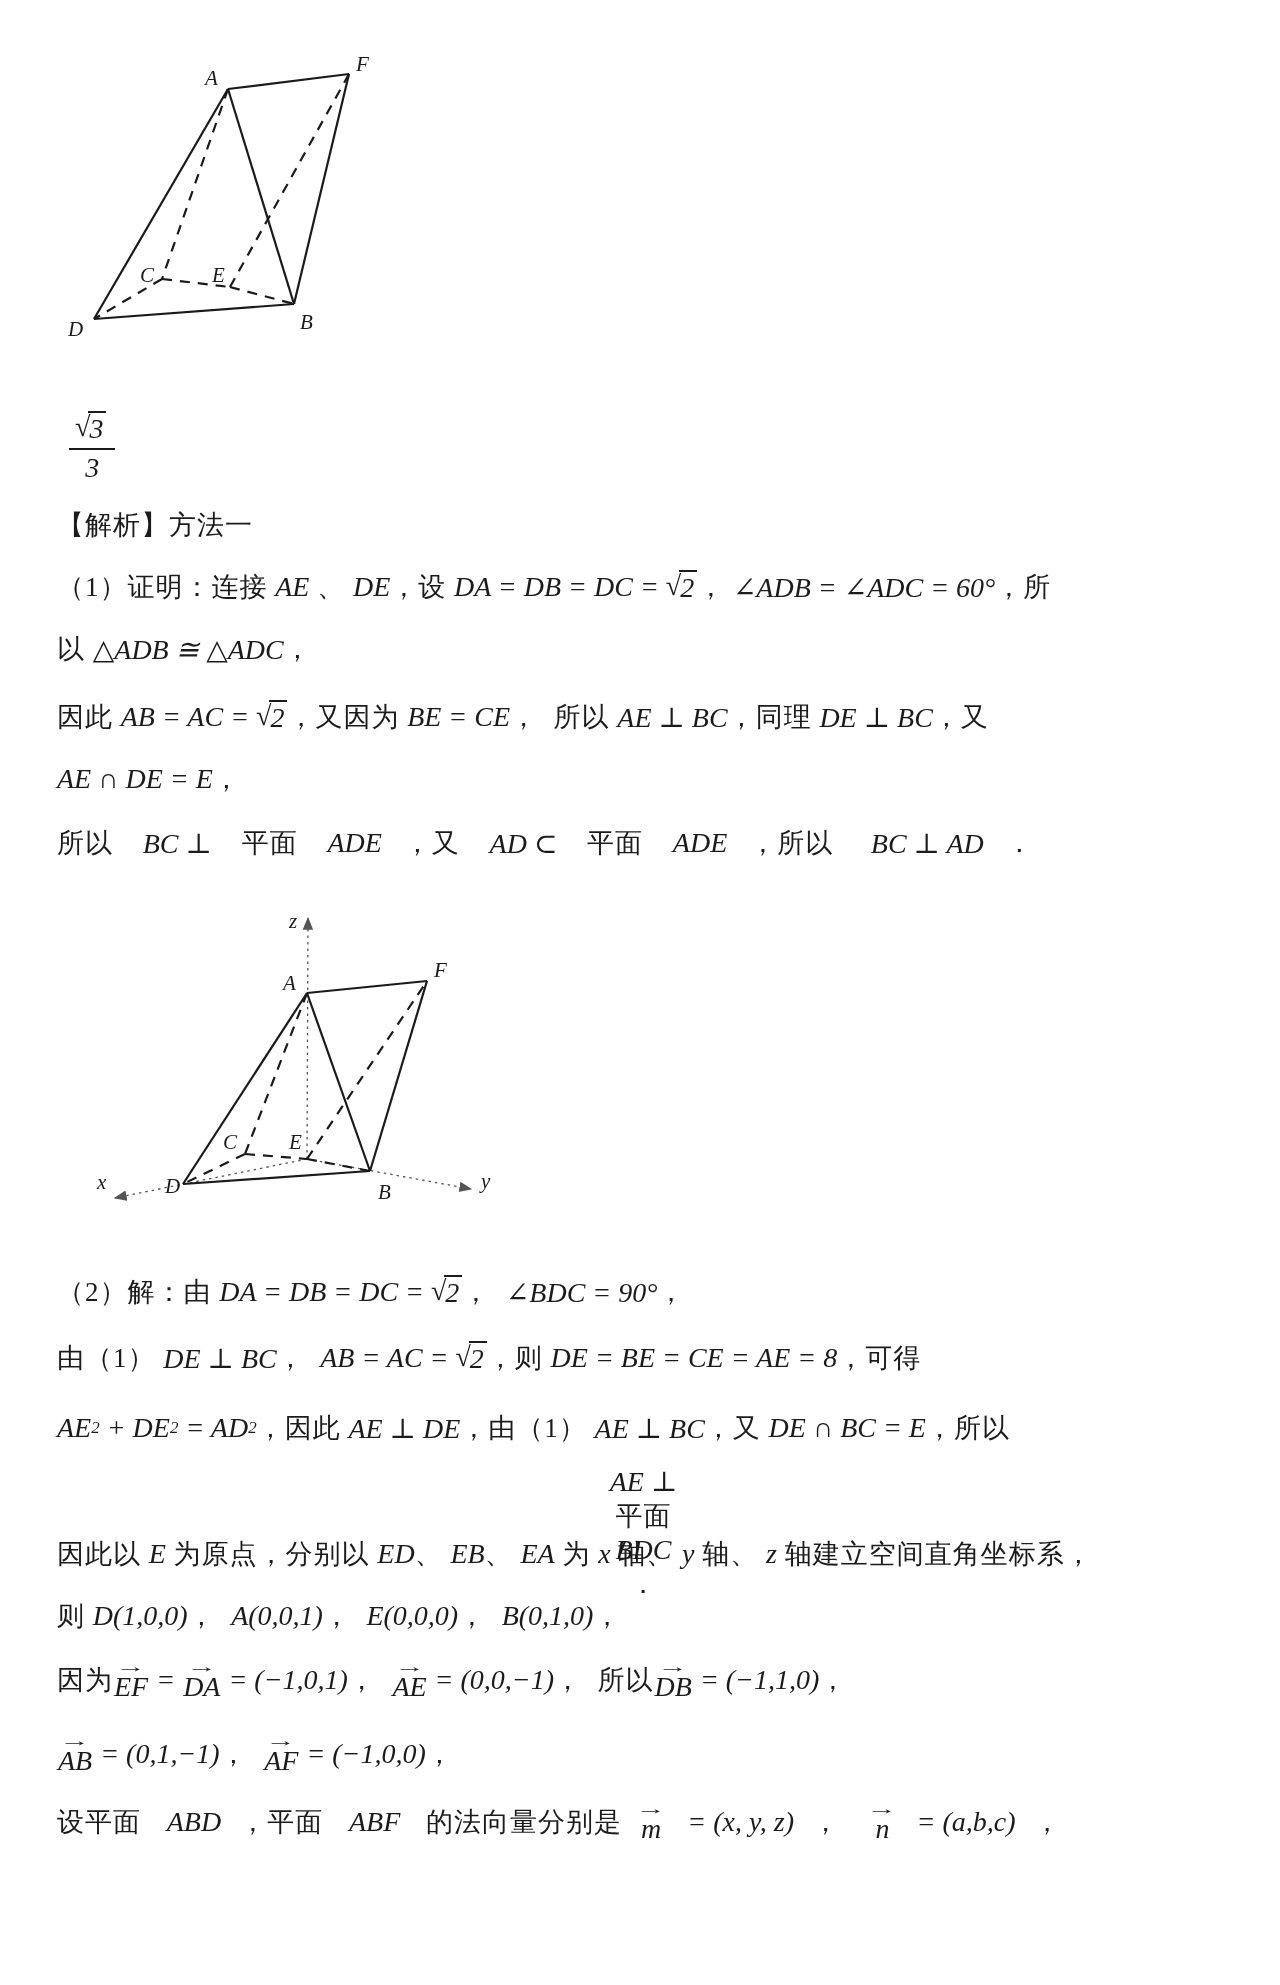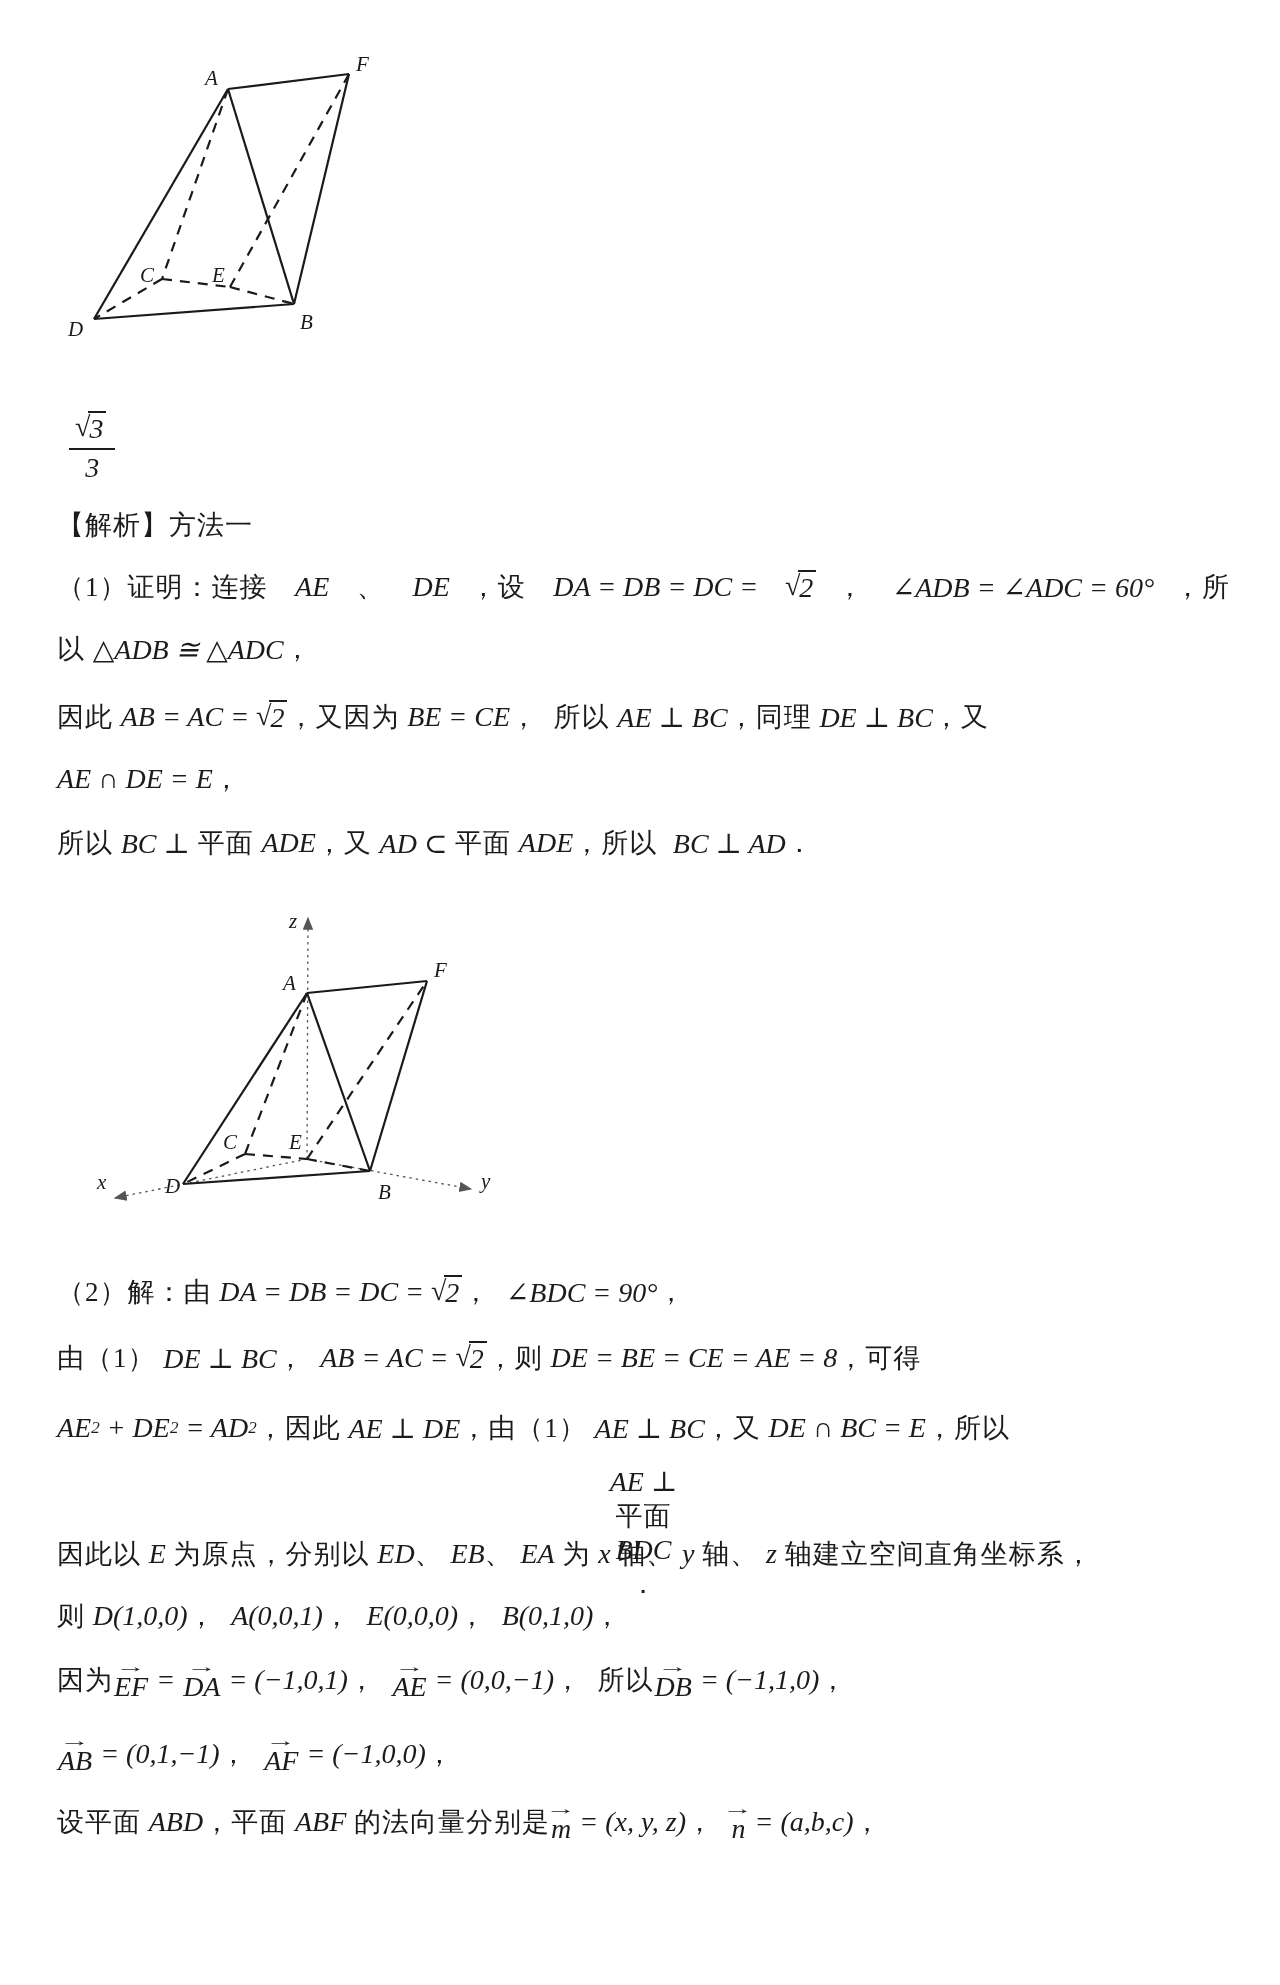--- a/index.html
+++ b/index.html
@@ -22,34 +22,34 @@
        line-height:1;vertical-align:-4px;margin:0 1px;}
   .vec .arrow{font-size:16px;height:13px;transform:scaleX(1.9);line-height:1;}
   .vec .base{font-size:28px;font-style:italic;line-height:1.05;}
   .frac{display:inline-flex;flex-direction:column;align-items:center;
         margin-left:12px;line-height:1.1;}
   .frac .num{border-bottom:2px solid #1b1b1b;padding:2px 9px 3px 6px;}
   .frac .den{font-size:28px;font-style:italic;padding-top:3px;}
   
   .p1-1{margin-top:55px;height:92px;}
   .p1-2{margin-top:10px;height:46px;}
-  .p1-3{margin-top:14px;height:50px;justify-content:space-between;}
+  .p1-3{margin-top:14px;height:50px;}
   .p1-4{margin-top:12px;height:50px;}
   .p1-5{margin-top:18px;height:50px;}
   .p1-6{margin-top:12px;height:50px;}
-  .p1-7{margin-top:14px;height:50px;}
+  .p1-7{margin-top:14px;height:50px;gap:22px;}
   .p2-1{margin-top:44px;height:54px;}
   .p2-2{margin-top:12px;height:54px;text-align:right;}
   .p2-3{margin-top:16px;height:54px;}
   .p2-4{margin-top:10px;height:50px;flex-direction:column;}
   .p2-5{margin-top:14px;height:50px;text-align:center;}
   .p2-6{margin-top:12px;height:50px;}
   .p2-7{margin-top:10px;height:58px;}
   .p2-8{margin-top:16px;height:58px;}
-  .p2-9{margin-top:10px;height:58px;}
+  .p2-9{margin-top:10px;height:58px;gap:18px;}
   .fig-label{font-size:21px;font-style:italic;fill:#1b1b1b;
              font-family:"Liberation Serif","DejaVu Serif",serif;}
   .edge{stroke:#1a1a1a;stroke-width:2.2;fill:none;}
   .edge-dash{stroke:#1a1a1a;stroke-width:2.2;fill:none;stroke-dasharray:10 8;}
   .axis{stroke:#555;stroke-width:1.3;fill:none;stroke-dasharray:2.5 4;}
 </style>
 </head>
 <body>
 
 <div class="page">

